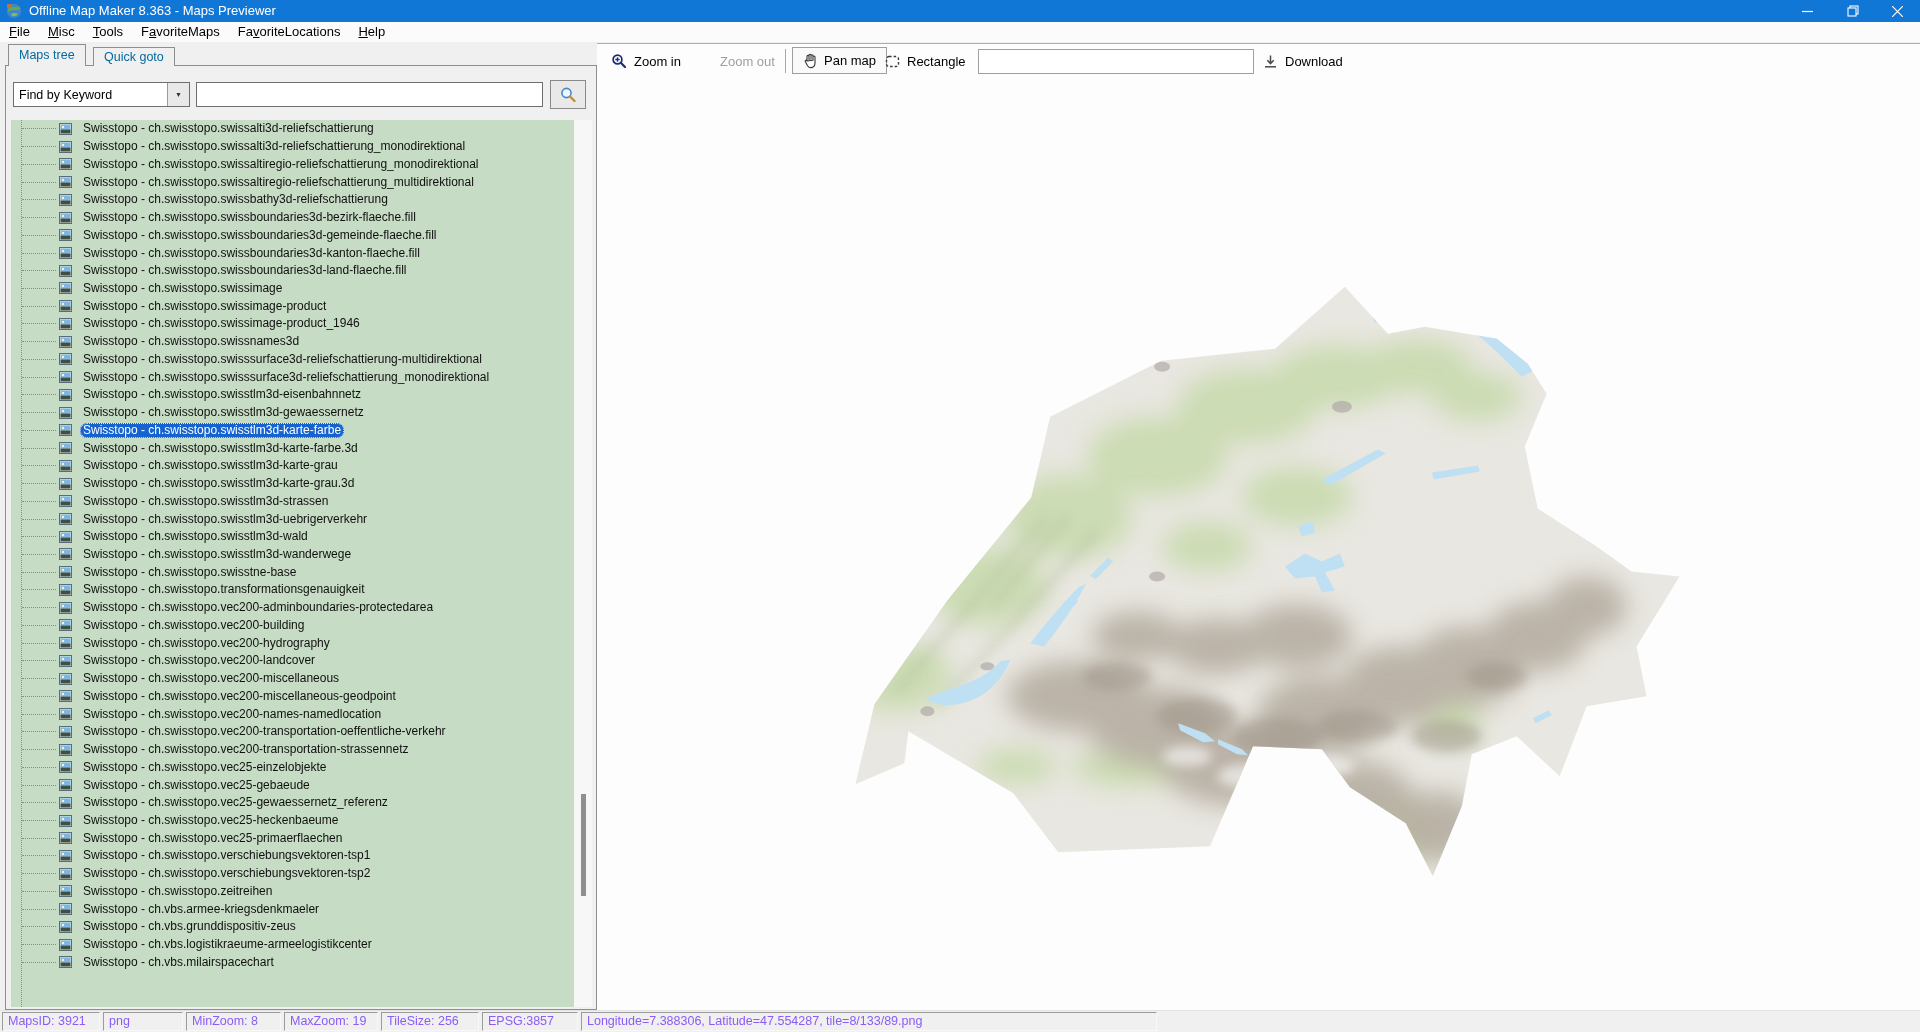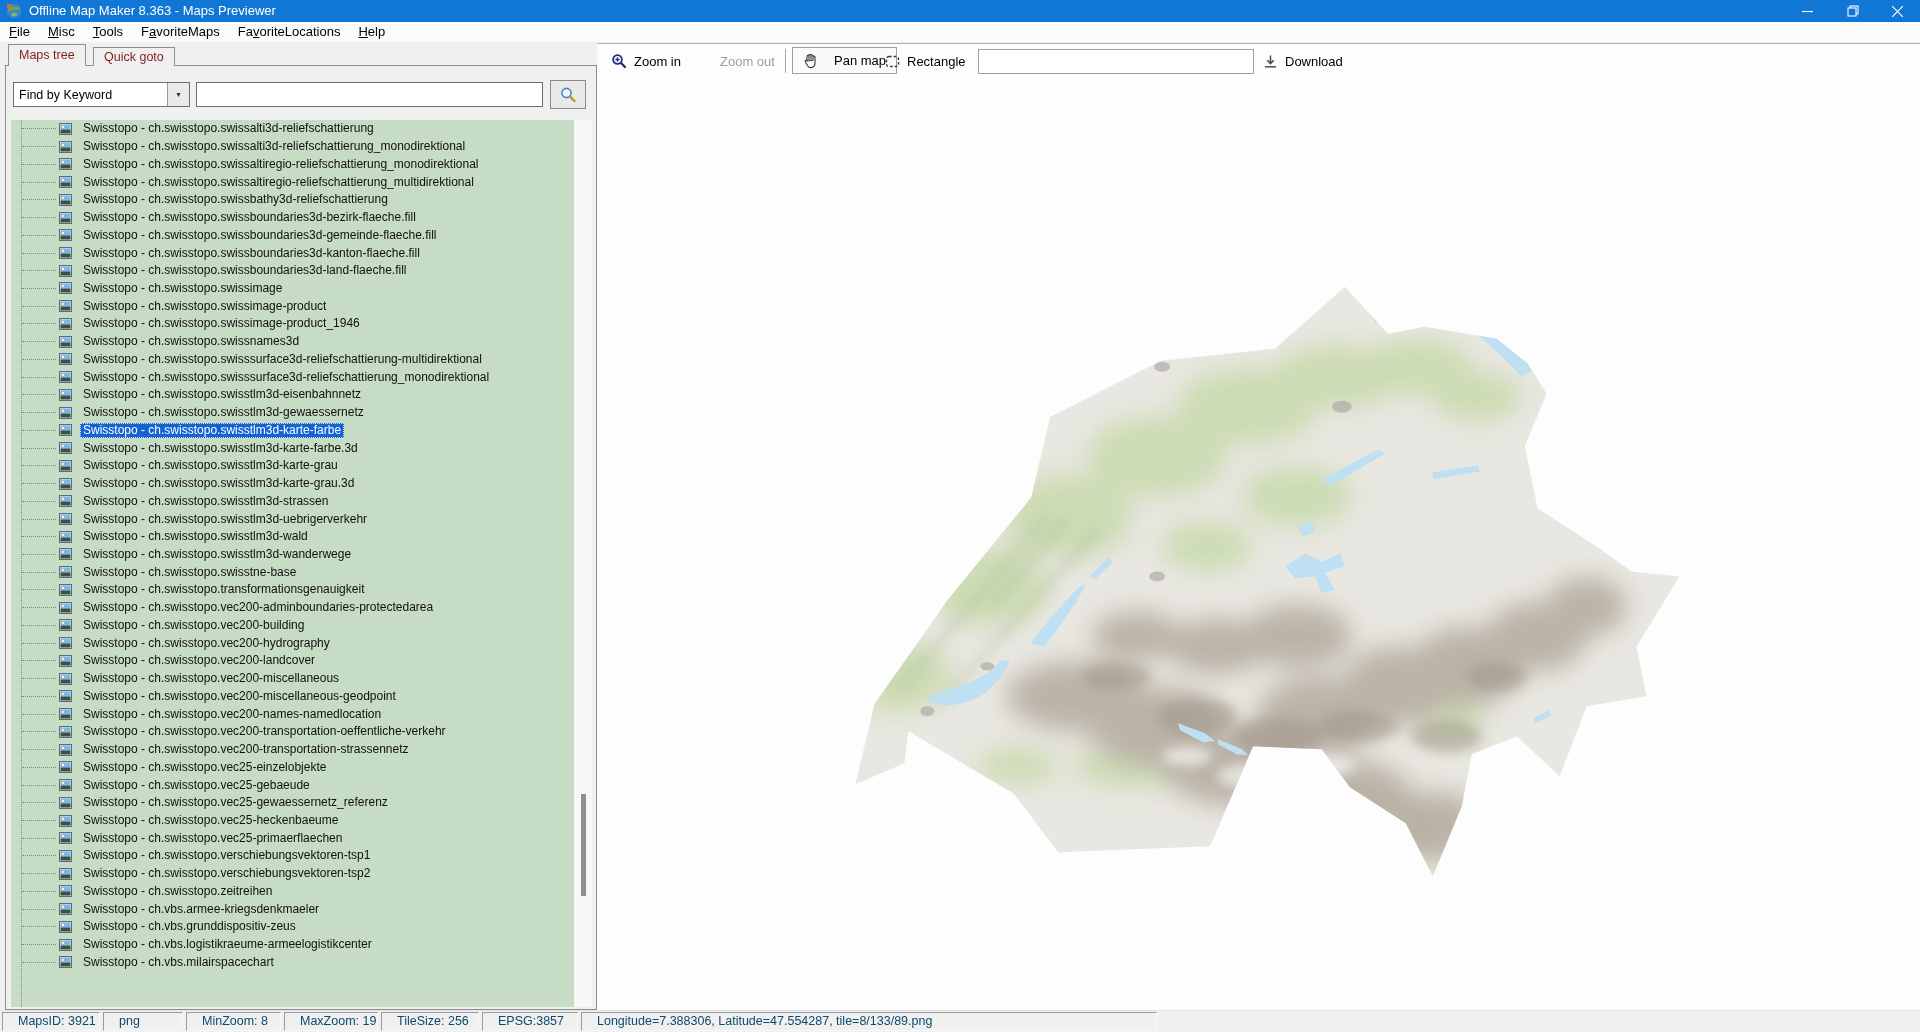--- a/index.html
+++ b/index.html
@@ -15,56 +15,56 @@
 
   
   .menubar{position:absolute;left:0;top:22px;width:1920px;height:20px;background:#fbfbfb;display:flex;align-items:center;}
   .menu-item{padding:4px 9px;font-size:13px;color:#000;line-height:20px;}
   .menu-item u{text-decoration:underline;}
 
   
   .workspace{position:absolute;left:0;top:42px;width:1920px;height:968px;background:#f0f0f0;}
 
   
-  .tab{position:absolute;background:#f0f0f0;border:1px solid #8e8e8e;border-bottom:none;font-size:12.5px;color:#7f1d1d;padding:0 10px;z-index:4;}
+  .tab{position:absolute;background:#f0f0f0;border:1px solid #8e8e8e;border-bottom:none;font-size:12.5px;color:#0369a1;padding:0 10px;z-index:4;}
   .tab.active{left:8px;top:2px;height:22px;line-height:21px;}
   .tab.inactive{left:93px;top:5px;height:19px;line-height:18px;}
 
   
   .tree-panel{position:absolute;left:5px;top:23px;width:592px;height:945px;background:#f0f0f0;border:1px solid #8e8e8e;z-index:2;}
   .find-combo{position:absolute;left:7px;top:16px;width:177px;height:25px;background:#fff;border:1px solid #6e6e6e;display:flex;align-items:center;}
   .find-combo .combo-text{flex:1;font-size:12.5px;padding-left:5px;color:#000;}
   .combo-arrow{width:22px;height:23px;background:#e9e9e9;border-left:1px solid #9a9a9a;display:flex;align-items:center;justify-content:center;font-size:7px;color:#333;}
   .keyword-input{position:absolute;left:190px;top:16px;width:347px;height:25px;border:1px solid #6e6e6e;background:#fff;font-size:12.5px;padding:0 4px;font-family:inherit;}
   .search-btn{position:absolute;left:544px;top:14px;width:36px;height:29px;background:#e9e9e9;border:1px solid #8a8a8a;display:flex;align-items:center;justify-content:center;}
 
   .listbox{position:absolute;left:5px;top:54px;width:581px;height:887px;background:#ffffff;overflow:hidden;}
   .tree-list{position:absolute;left:0;top:0;width:563px;height:887px;background:var(--tree-bg,#c6dcc4);}
   .vtrunk{position:absolute;left:10px;top:0;bottom:0;border-left:1px dotted #7d947d;}
   .tree-row{height:17.74px;display:flex;align-items:center;padding-left:2px;white-space:nowrap;position:relative;}
   .connector{width:34px;border-top:1px dotted #7d947d;margin:0 3px 0 9px;height:0;}
   .tree-icon{width:14px;height:12px;margin-right:7px;flex:0 0 auto;display:flex;}
   .tree-label{font-size:12px;color:#101010;padding:1px 3px;line-height:13px;}
-  .tree-row.selected .tree-label{background:var(--selection-bg,#1563d2);color:#fff;outline:1px dotted #d8e6ff;outline-offset:-1px;}
+  .tree-row.selected .tree-label{background:var(--selection-bg,#1563d2);color:#fff;outline:1px dotted #d8e6ff;outline-offset:-1px;border-radius:7px;}
   .scroll-track{position:absolute;left:563px;top:0;width:18px;height:887px;background:#f7f7f7;}
   .scroll-thumb{position:absolute;left:7px;top:674px;width:5px;height:102px;background:#8f8f8f;}
 
   
   .map-panel{position:absolute;left:597px;top:1px;width:1323px;height:967px;background:#fdfdfd;border-top:1px solid #adadad;}
   .tool{position:absolute;top:4px;height:26px;display:flex;align-items:center;gap:7px;font-size:13px;color:#000;}
   .tool.disabled{color:#9f9f9f;}
   .tool-sep{position:absolute;left:188px;top:5px;width:2px;height:24px;border-left:1px solid #a8a8a8;border-right:1px solid #fff;}
-  .tool-toggle{position:absolute;top:3px;height:27px;display:flex;align-items:center;gap:16px;font-size:13px;color:#000;
+  .tool-toggle{position:absolute;top:3px;height:27px;display:flex;align-items:center;gap:6px;font-size:13px;color:#000;
     background:#fafafa;border:1px solid #9f9f9f;padding:0 10px;}
   .coord-input{position:absolute;left:381px;top:5px;width:276px;height:25px;border:1px solid #a0a0a0;background:#fff;font-size:12.5px;padding:0 4px;font-family:inherit;}
   .map-canvas{position:absolute;left:0;top:33px;width:1323px;height:934px;background:#fdfdfd;}
 
   
   .statusbar{position:absolute;left:0;top:1010px;width:1920px;height:22px;background:#f0f0f0;border-top:1px solid #e3e3e3;}
-  .status-cell{position:absolute;top:1px;height:19px;line-height:17px;font-size:12.5px;color:#0c4a6e;padding-left:15px;
+  .status-cell{position:absolute;top:1px;height:19px;line-height:17px;font-size:12.5px;color:#8b5cf6;padding-left:5px;
     border:1px solid;border-color:#9b9b9b #f8f8f8 #f8f8f8 #9b9b9b;background:#f0f0f0;white-space:nowrap;overflow:hidden;}
 </style>
 </head>
 <body>
 
 <div class="titlebar">
   <span class="app-icon">
     <svg viewBox="0 0 16 16" width="16" height="16">
       <circle cx="8" cy="8" r="7.2" fill="#3e86c8"></circle>
       <path d="M2 6 Q5 3 8 4 Q11 5 13 3 L14 6 Q11 8 8 7 Q4 7 2 9 Z" fill="#6aa84f"></path>

